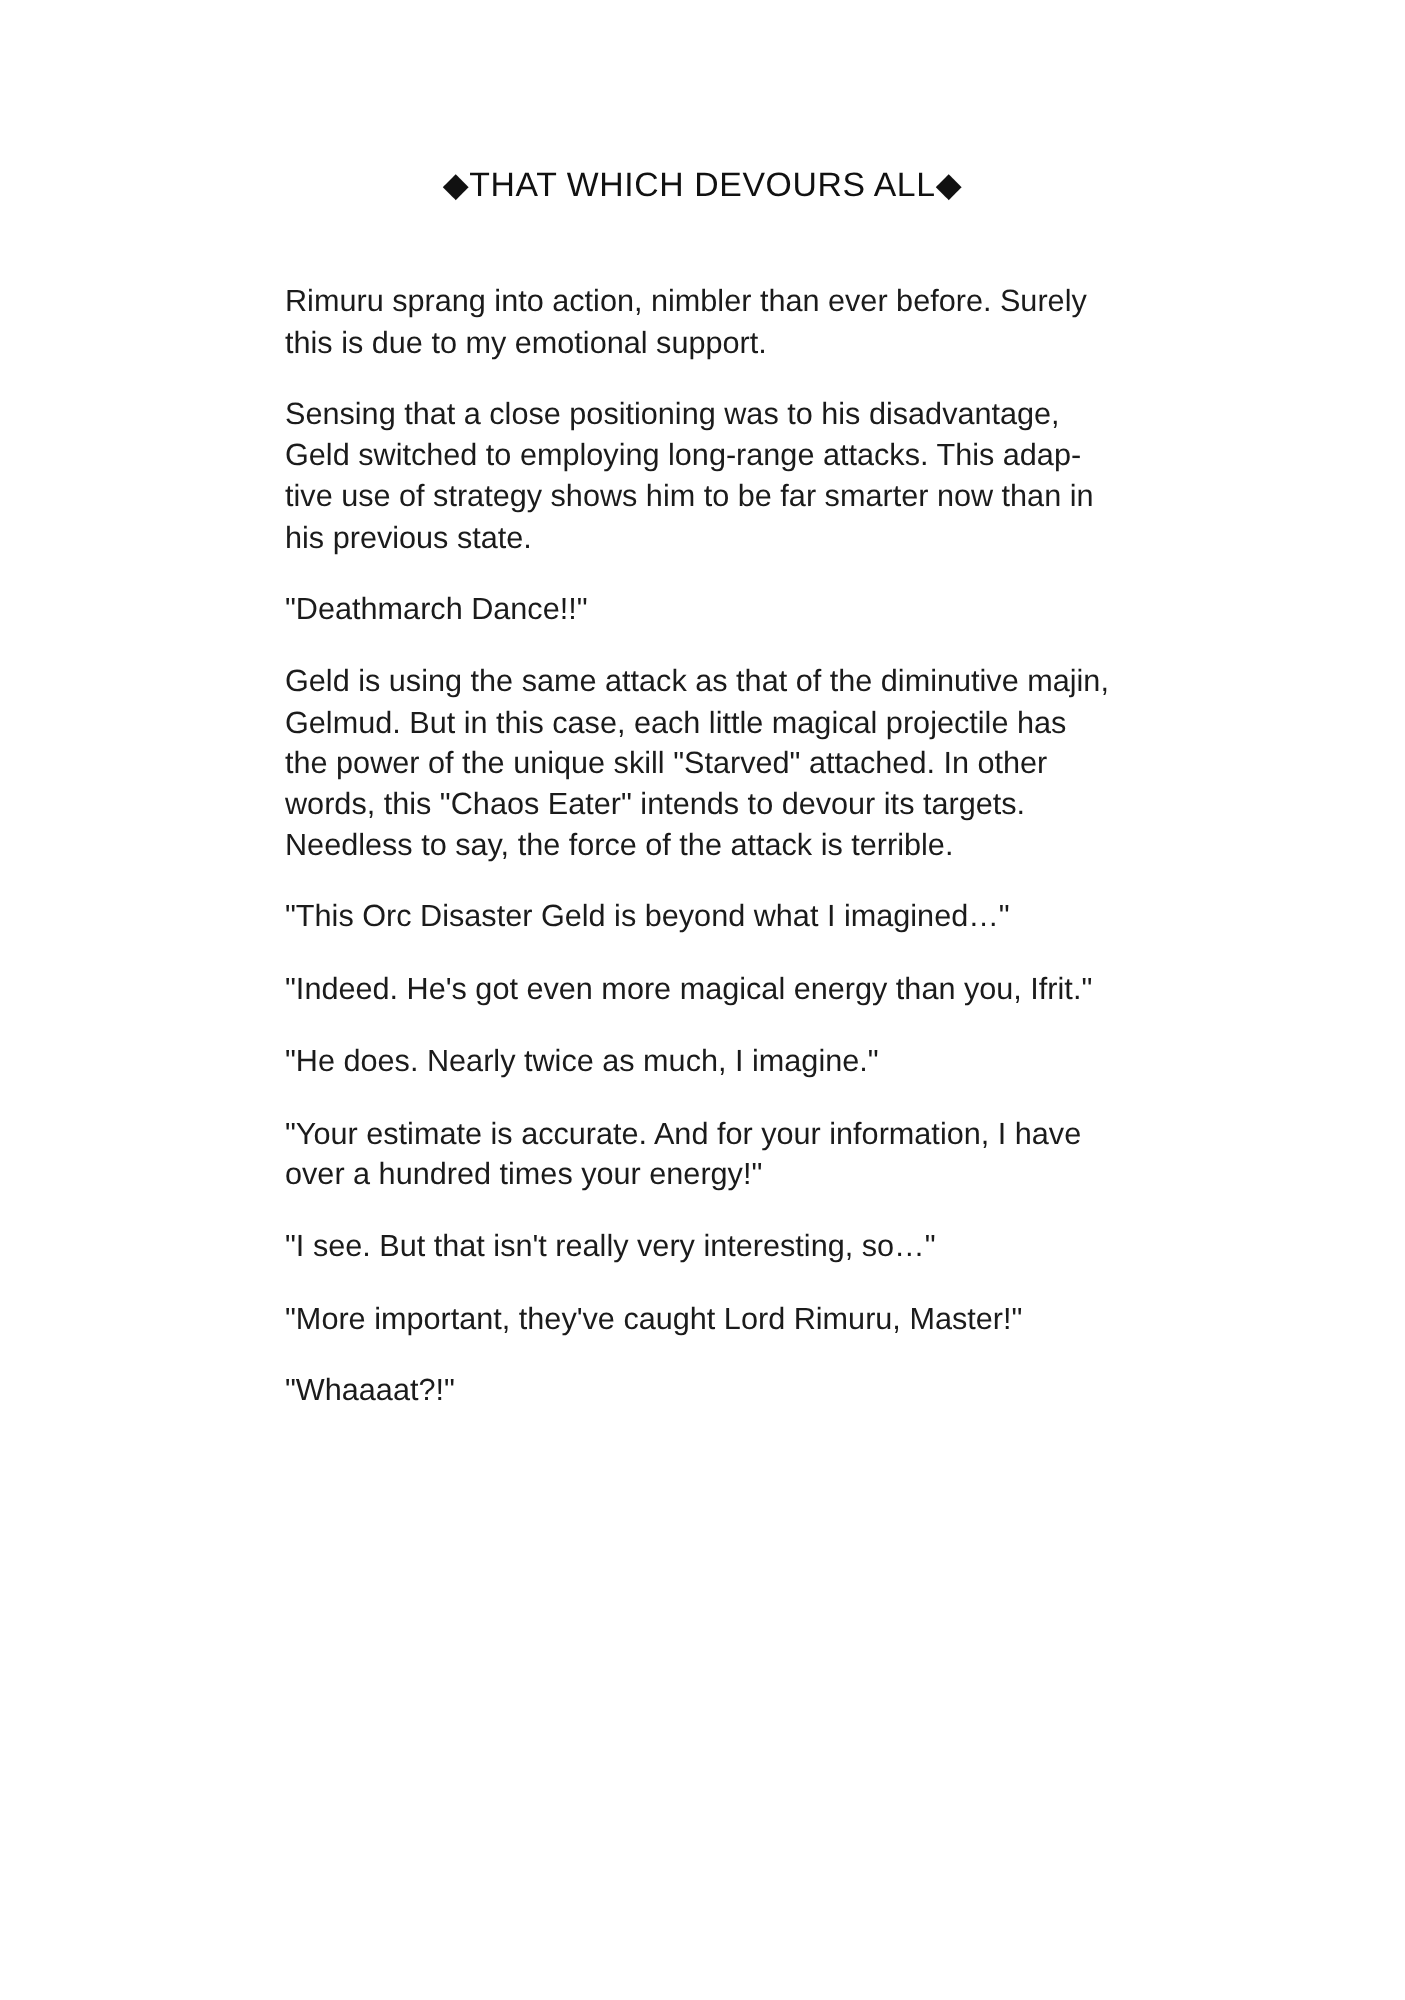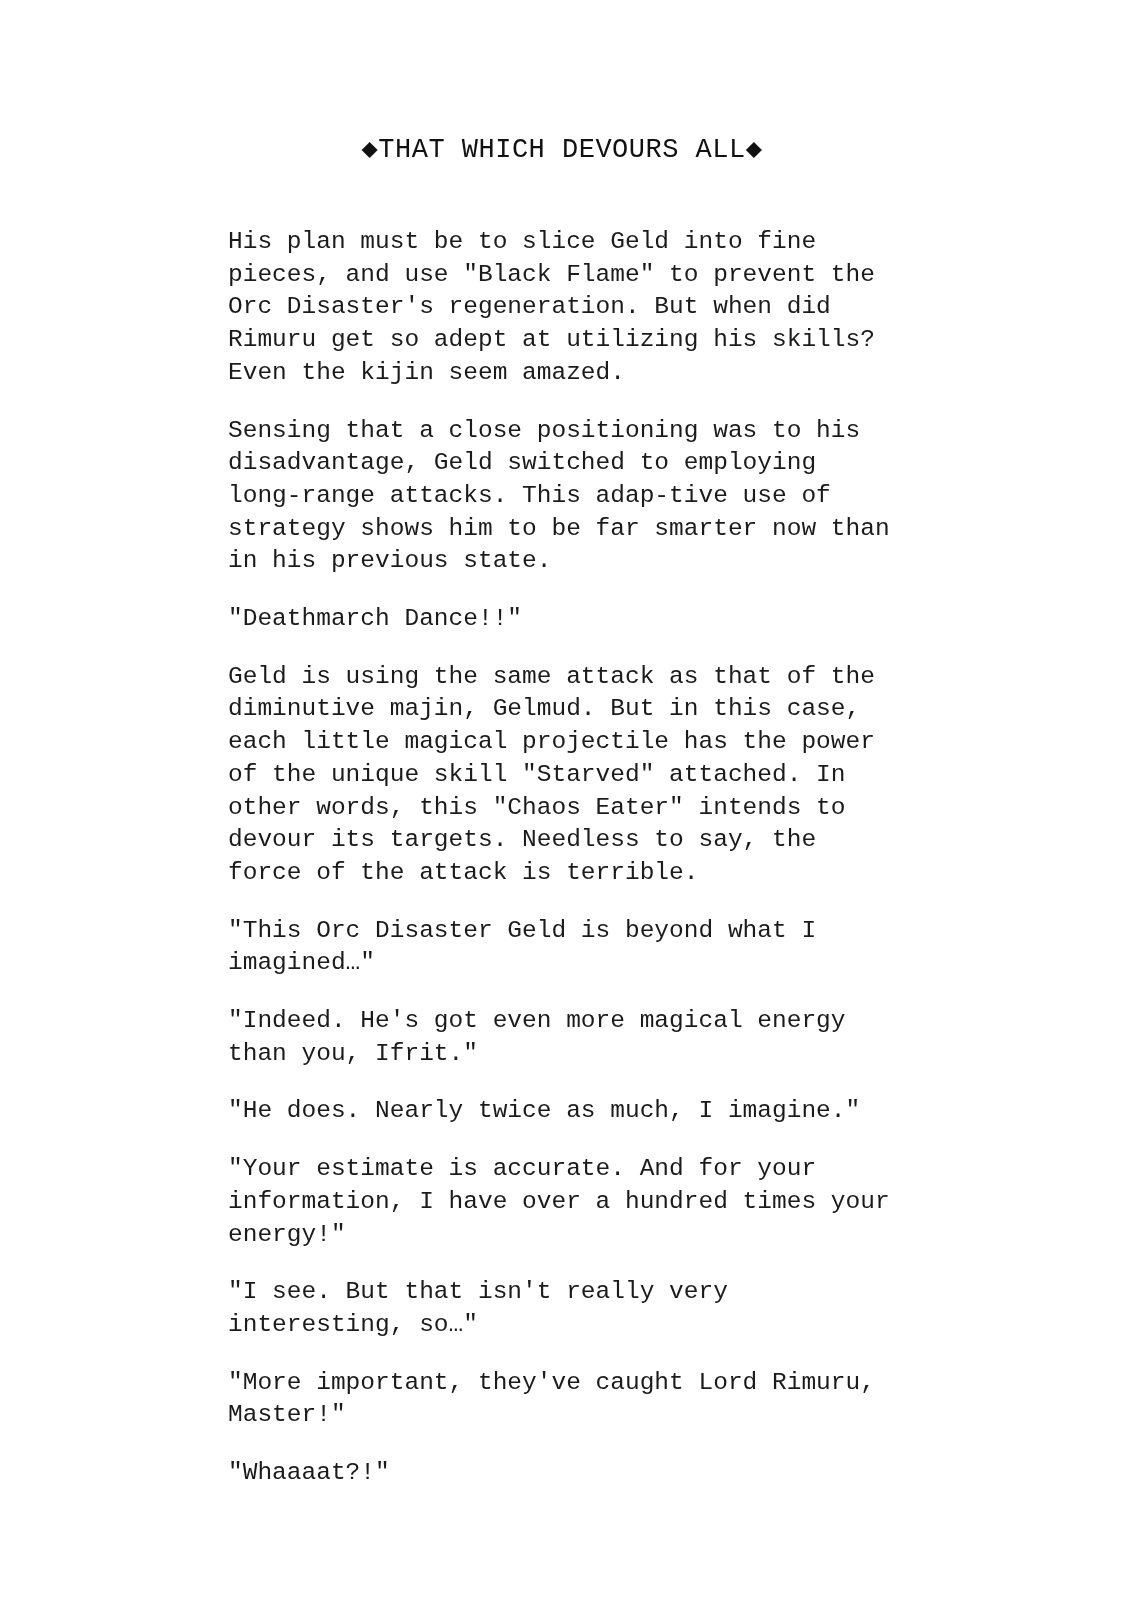--- a/index.html
+++ b/index.html
@@ -6,21 +6,21 @@
     margin: 0;
     padding: 0;
     background: #ffffff;
   }
   .page {
     width: 988px;
     height: 1600px;
     background: #ffffff;
     position: relative;
     box-sizing: border-box;
-    font-family: Liberation Mono, monospace;
+    font-family: Liberation Sans, sans-serif;
     color: #1a1a1a;
     overflow: hidden;
   }
   .chapter-title {
     position: absolute;
     top: 132px;
     left: 0;
     width: 1124px;
     text-align: center;
     font-size: 27px;
@@ -48,21 +48,21 @@
   }
 </style>
 </head>
 <body>
 
 <div class="page">
 
   <div class="chapter-title">◆THAT WHICH DEVOURS ALL◆</div>
 
   <div class="body-text">
-    <p class="para">His plan must be to slice Geld into fine pieces, and use "Black Flame" to prevent the Orc Disaster's regeneration. But when did Rimuru get so adept at utilizing his skills? Even the kijin seem amazed.</p>
+    <p class="para">Rimuru sprang into action, nimbler than ever before. Surely this is due to my emotional support.</p>
     <p class="para">Sensing that a close positioning was to his disadvantage, Geld switched to employing long-range attacks. This adap-tive use of strategy shows him to be far smarter now than in his previous state.</p>
     <p class="para">"Deathmarch Dance!!"</p>
     <p class="para">Geld is using the same attack as that of the diminutive majin, Gelmud. But in this case, each little magical projectile has the power of the unique skill "Starved" attached. In other words, this "Chaos Eater" intends to devour its targets. Needless to say, the force of the attack is terrible.</p>
     <p class="para">"This Orc Disaster Geld is beyond what I imagined…"</p>
     <p class="para">"Indeed. He's got even more magical energy than you, Ifrit."</p>
     <p class="para">"He does. Nearly twice as much, I imagine."</p>
     <p class="para">"Your estimate is accurate. And for your information, I have over a hundred times your energy!"</p>
     <p class="para">"I see. But that isn't really very interesting, so…"</p>
     <p class="para">"More important, they've caught Lord Rimuru, Master!"</p>
     <p class="para">"Whaaaat?!"</p>

